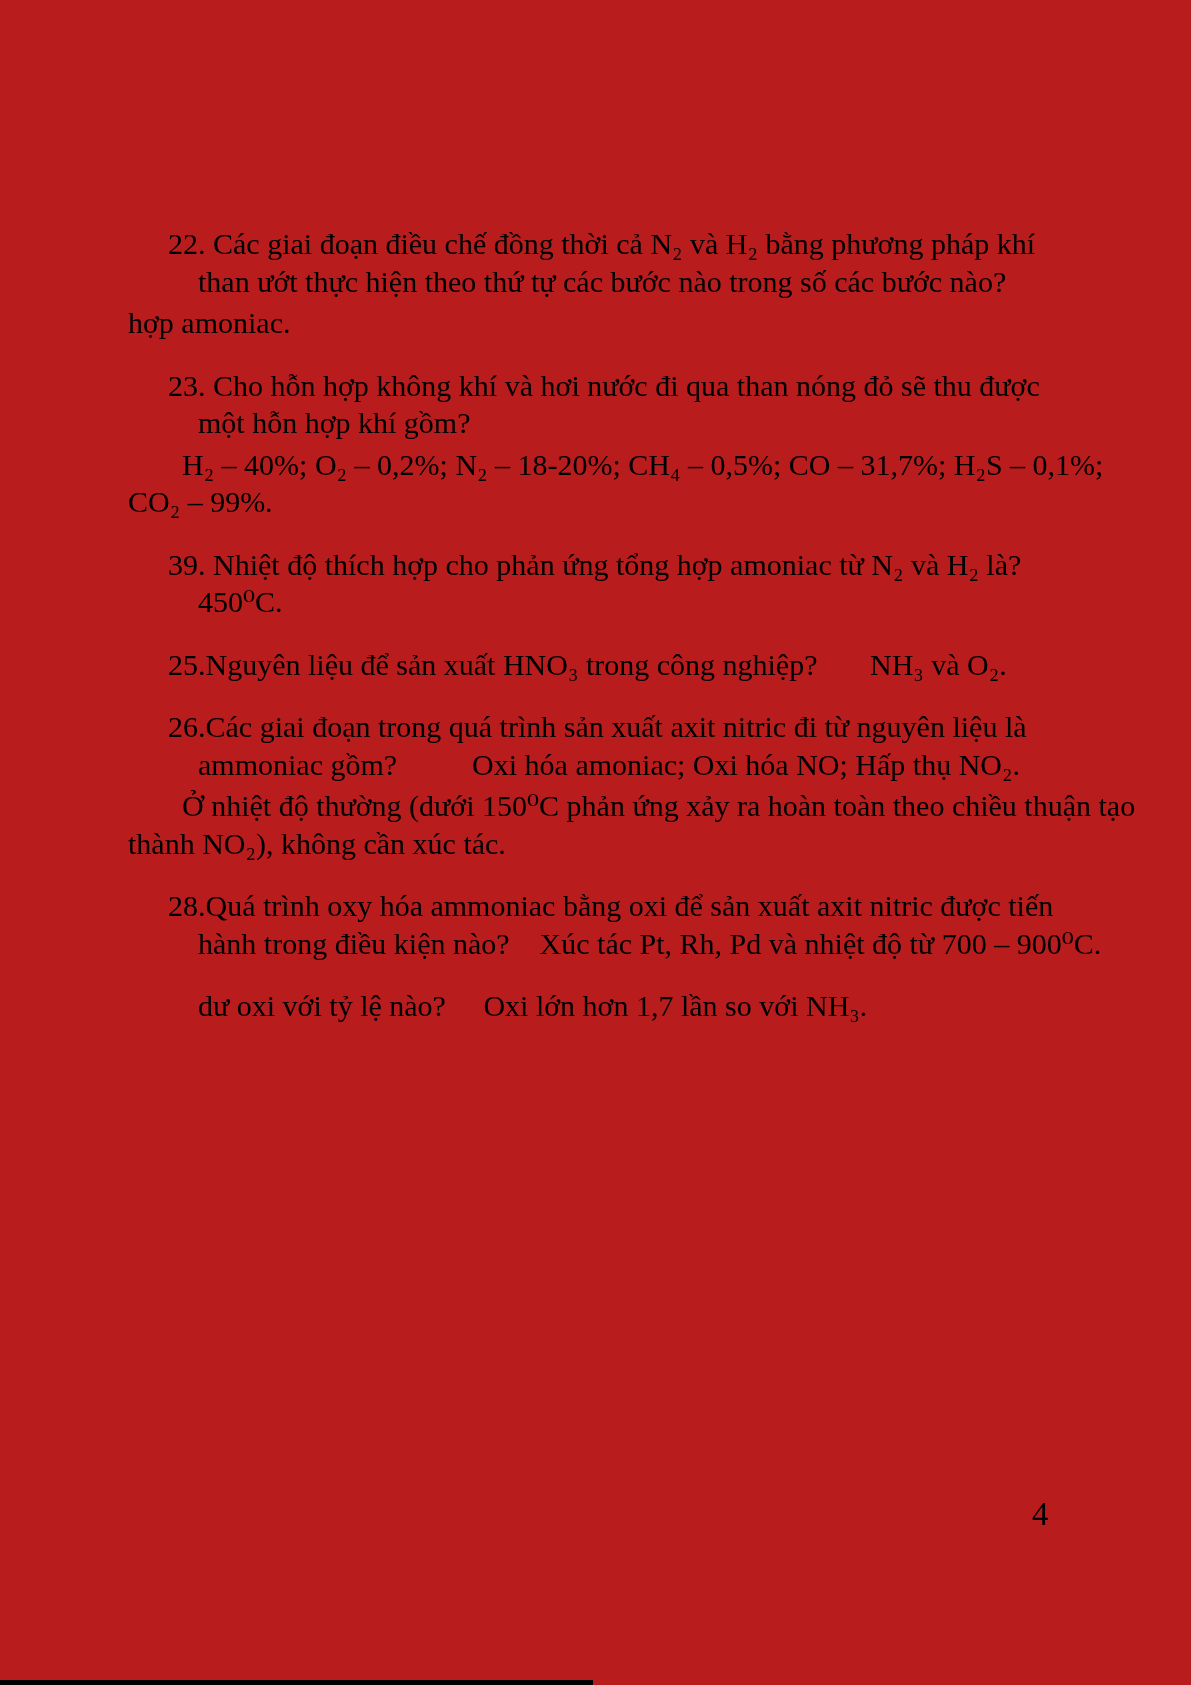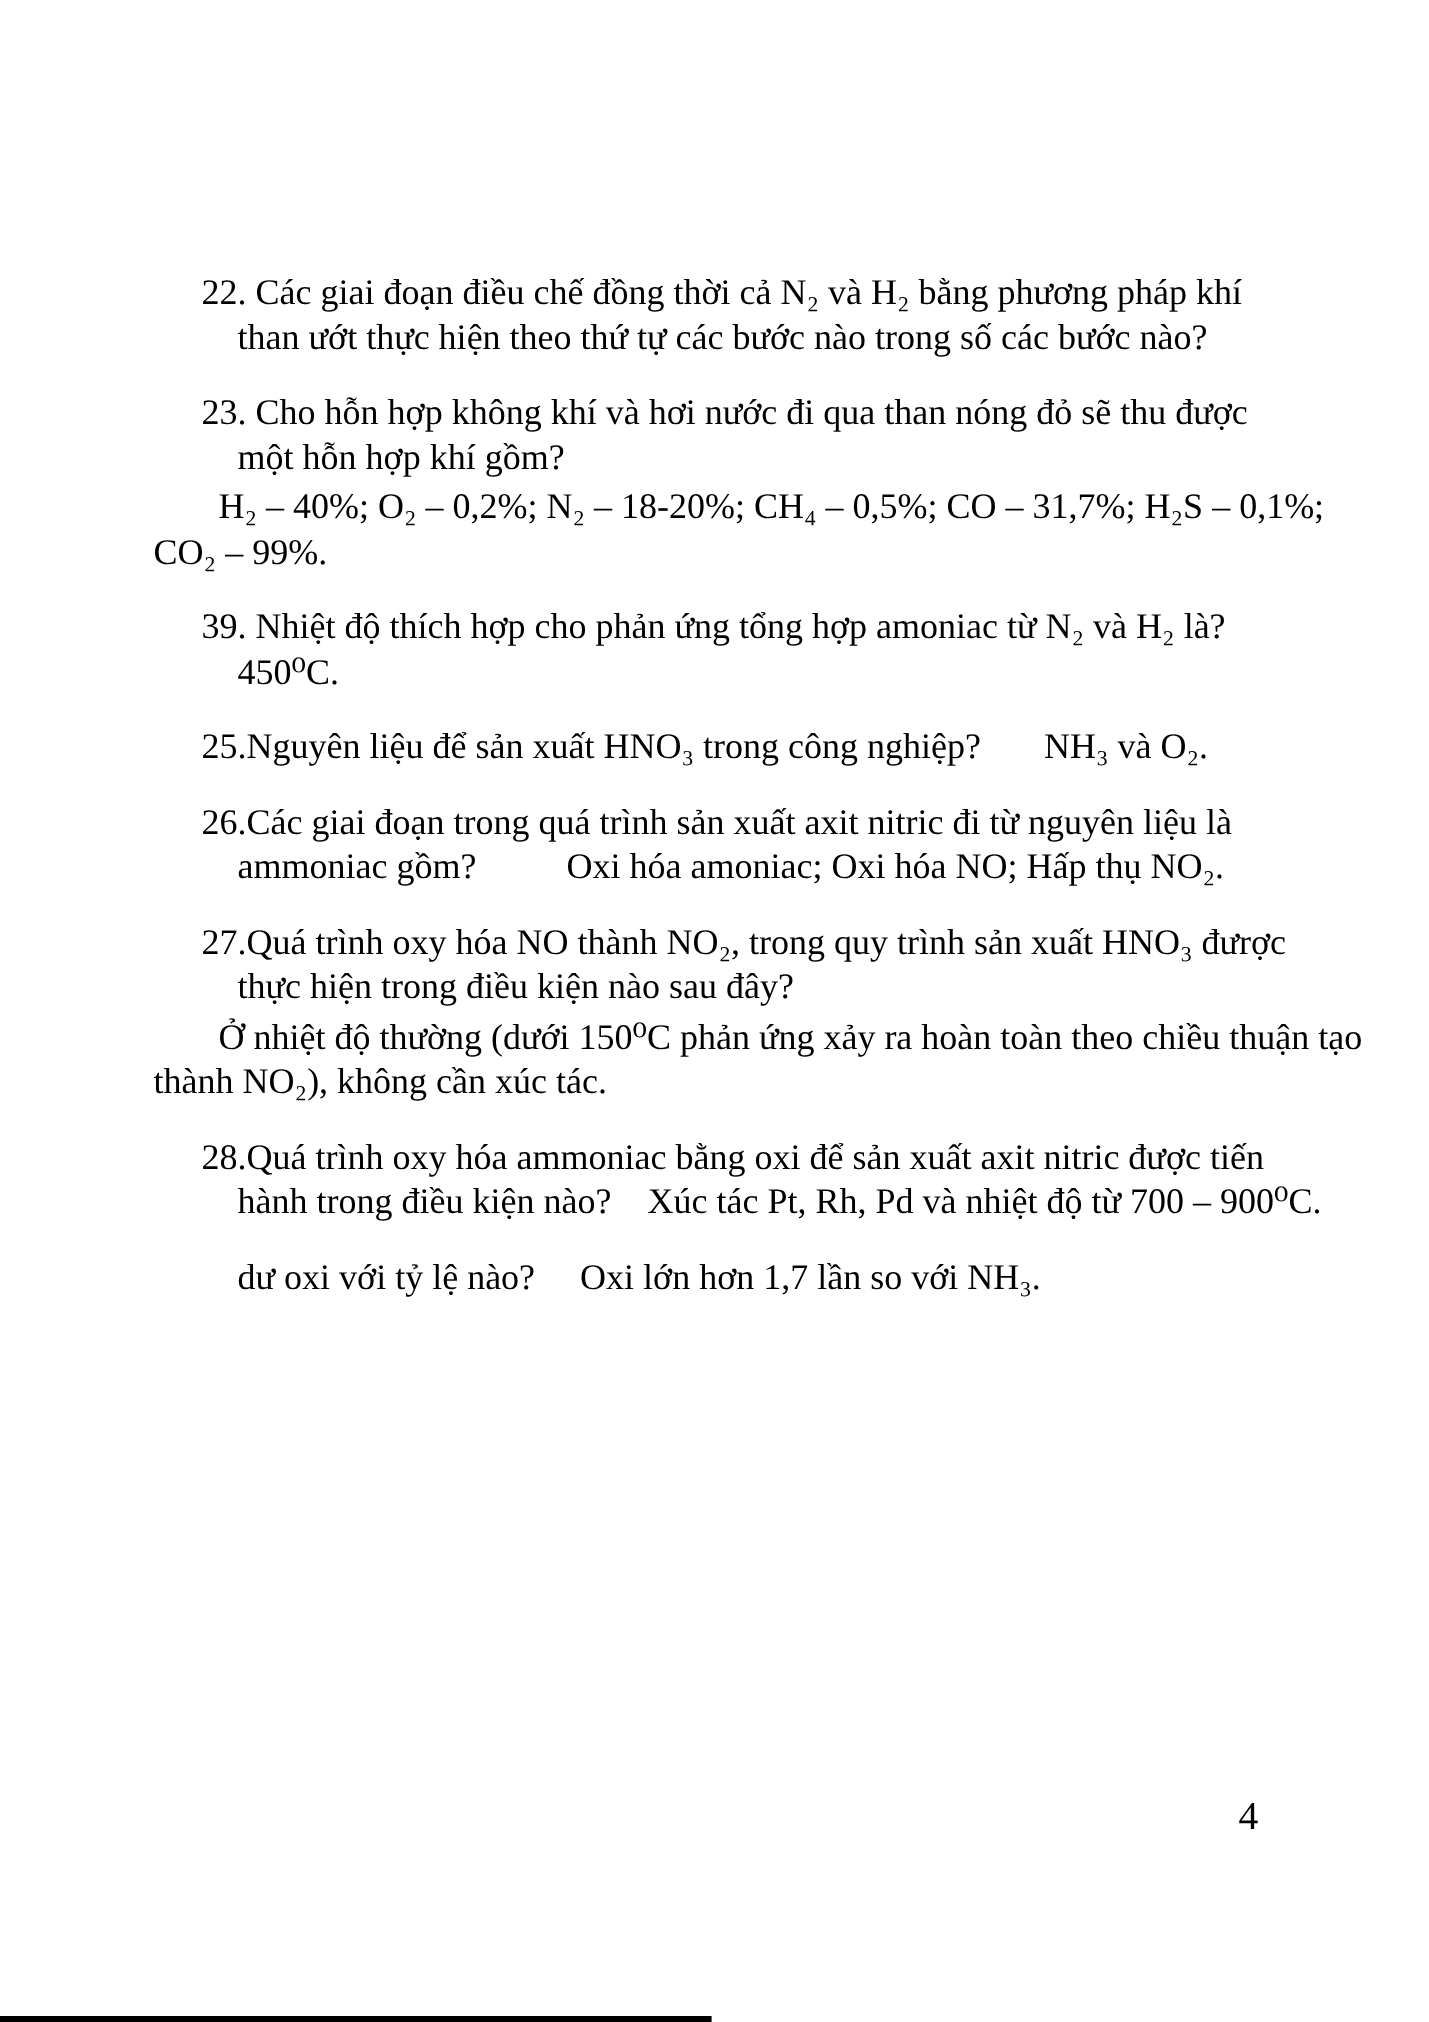--- a/index.html
+++ b/index.html
@@ -5,21 +5,21 @@
   html, body {
     margin: 0;
     padding: 0;
     background: #888;
   }
   .page {
     position: relative;
     width: 1191px;
     height: 1685px;
     margin: 0 auto;
-    background: #ffffff;
+    background: #b91c1c;
     color: #000000;
     font-family: "Liberation Serif", "DejaVu Serif", serif;
     font-size: 30px;
     line-height: 37.5px;
     overflow: hidden;
   }
   .content {
     position: absolute;
     left: 128px;
     top: 225px;
@@ -55,44 +55,41 @@
 </head>
 <body>
 
 <div class="page">
   <div class="content" id="doc">
       <div class="block">
         <div class="line q-first">22. Các giai đoạn điều chế đồng thời cả N₂ và H₂ bằng phương pháp khí</div>
         <div class="line q-cont">than ướt thực hiện theo thứ tự các bước nào trong số các bước nào?</div>
       </div>
       <div class="block gap-a">
+        <div class="line a-cont">hợp amoniac.</div>
       </div>
       <div class="block gap-q">
         <div class="line q-first">23. Cho hỗn hợp không khí và hơi nước đi qua than nóng đỏ sẽ thu được</div>
         <div class="line q-cont">một hỗn hợp khí gồm?</div>
       </div>
       <div class="block gap-a">
         <div class="line a-first">H₂ – 40%; O₂ – 0,2%; N₂ – 18-20%; CH₄ – 0,5%; CO – 31,7%; H₂S – 0,1%;</div>
         <div class="line a-cont">CO₂ – 99%.</div>
       </div>
       <div class="block gap-q">
         <div class="line q-first">39. Nhiệt độ thích hợp cho phản ứng tổng hợp amoniac từ N₂ và H₂ là?</div>
         <div class="line q-cont">450⁰C.</div>
       </div>
       <div class="block gap-q">
         <div class="line q-first">25.Nguyên liệu để sản xuất HNO₃ trong công nghiệp?       NH₃ và O₂.</div>
       </div>
       <div class="block gap-q">
         <div class="line q-first">26.Các giai đoạn trong quá trình sản xuất axit nitric đi từ nguyên liệu là</div>
         <div class="line q-cont">ammoniac gồm?          Oxi hóa amoniac; Oxi hóa NO; Hấp thụ NO₂.</div>
       </div>
-      <div class="block gap-q">
-        <div class="line q-first">27.Quá trình oxy hóa NO thành NO₂, trong quy trình sản xuất HNO₃ đưrợc</div>
-        <div class="line q-cont">thực hiện trong điều kiện nào sau đây?</div>
-      </div>
       <div class="block gap-a">
         <div class="line a-first">Ở nhiệt độ thường (dưới 150⁰C phản ứng xảy ra hoàn toàn theo chiều thuận tạo</div>
         <div class="line a-cont">thành NO₂), không cần xúc tác.</div>
       </div>
       <div class="block gap-q">
         <div class="line q-first">28.Quá trình oxy hóa ammoniac bằng oxi để sản xuất axit nitric được tiến</div>
         <div class="line q-cont">hành trong điều kiện nào?    Xúc tác Pt, Rh, Pd và nhiệt độ từ 700 – 900⁰C.</div>
       </div>
       <div class="block gap-q">
         <div class="line q-cont">dư oxi với tỷ lệ nào?     Oxi lớn hơn 1,7 lần so với NH₃.</div>

